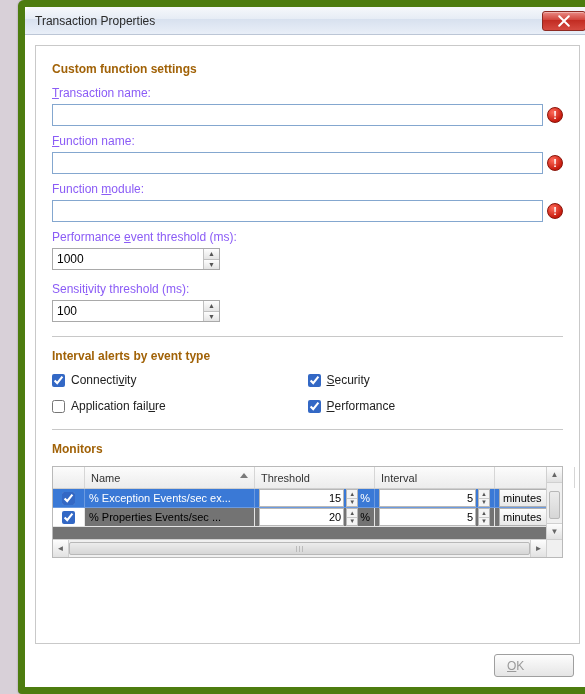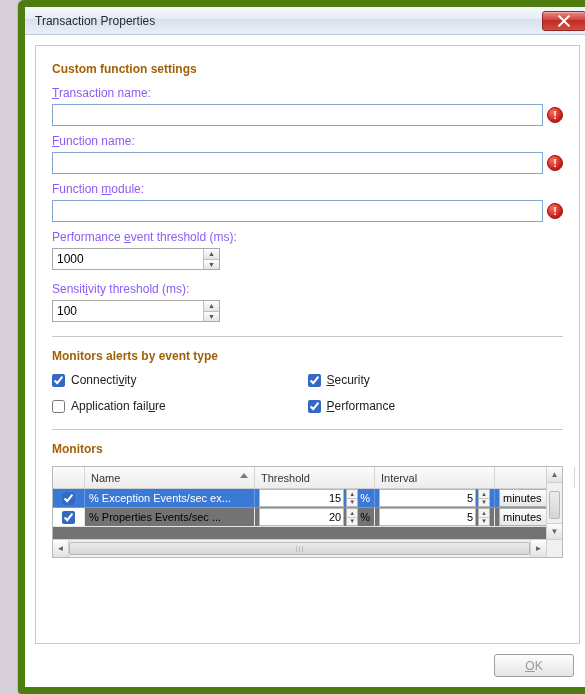--- a/index.html
+++ b/index.html
@@ -239,21 +239,21 @@
   .corner{position:absolute;right:0;bottom:0;width:16px;height:18px;background:#f0f0f0;border-left:1px solid #d0d0d0;border-top:1px solid #d0d0d0;}
   .footer {
     display:flex;justify-content:flex-end;gap:8px;
     padding:10px 6px 4px 6px;
   }
   .btn {
     min-width:80px;height:23px;
     border:1px solid #9f9f9f;
     background:linear-gradient(#fdfdfd,#e5e5e5);
     border-radius:3px;
-    display:flex;align-items:center;justify-content:center;
+    display:flex;align-items:center;
     font:inherit;color:#222;
     padding:0 12px;
   }
   .btn.disabled { color:#9a9a9a; }
 </style>
 </head>
 <body>
 
 <div class="window">
   <div class="titlebar">
@@ -301,21 +301,21 @@
       <div class="spinbox">
         <input type="text" value="100" style="">
         <div class="spin-btns">
             <div>▲</div>
             <div>▼</div>
           </div>
       </div>
 
       <hr class="sep">
 
-      <div class="section-title">Monitors alerts by event type</div>
+      <div class="section-title">Interval alerts by event type</div>
       <div class="checks">
         <label class="chk">
           <input type="checkbox" checked="" style="">
           <span>Connecti<u>v</u>ity</span>
         </label>
         <label class="chk">
           <input type="checkbox" checked="" style="">
           <span><u>S</u>ecurity</span>
         </label>
         <label class="chk">

